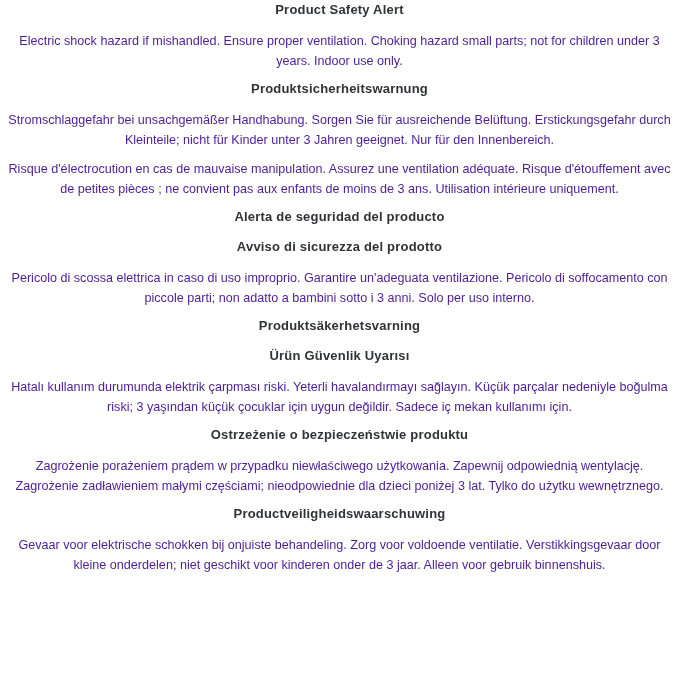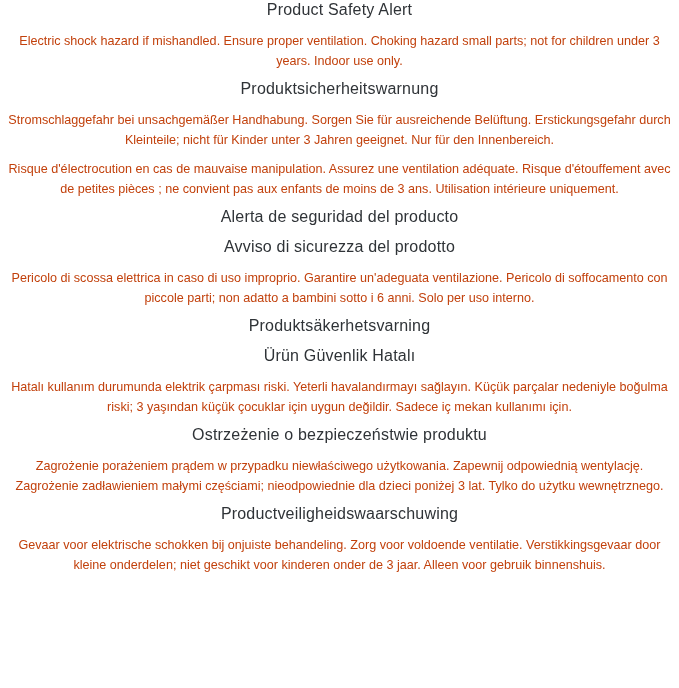--- a/index.html
+++ b/index.html
@@ -13,30 +13,30 @@
     box-sizing: border-box;
     padding: 2px 5px 0 5px;
     font-family: "Liberation Sans", sans-serif;
     text-align: center;
     overflow: hidden;
   }
   .section {
     margin: 0;
   }
   .section-heading {
-    font-size: 16px;
-    font-weight: normal;
+    font-size: 13px;
+    font-weight: bold;
     color: #2f3337;
     line-height: 16px;
     margin: 0 0 14px 0;
     letter-spacing: 0.2px;
   }
   .section-body {
     font-size: 12.6px;
-    color: #c2410c;
+    color: #4c1d95;
     line-height: 19.5px;
     margin: 0 0 10px 0;
   }
 </style>
 </head>
 <body>
 
 <div class="page">
 
   <div class="section">
@@ -52,29 +52,29 @@
   <div class="section">
     <p class="section-body">Risque d'électrocution en cas de mauvaise manipulation. Assurez une ventilation adéquate. Risque d'étouffement avec de petites pièces ; ne convient pas aux enfants de moins de 3 ans. Utilisation intérieure uniquement.</p>
   </div>
 
   <div class="section">
     <h3 class="section-heading">Alerta de seguridad del producto</h3>
   </div>
 
   <div class="section">
     <h3 class="section-heading">Avviso di sicurezza del prodotto</h3>
-    <p class="section-body">Pericolo di scossa elettrica in caso di uso improprio. Garantire un'adeguata ventilazione. Pericolo di soffocamento con piccole parti; non adatto a bambini sotto i 6 anni. Solo per uso interno.</p>
+    <p class="section-body">Pericolo di scossa elettrica in caso di uso improprio. Garantire un'adeguata ventilazione. Pericolo di soffocamento con piccole parti; non adatto a bambini sotto i 3 anni. Solo per uso interno.</p>
   </div>
 
   <div class="section">
     <h3 class="section-heading">Produktsäkerhetsvarning</h3>
   </div>
 
   <div class="section">
-    <h3 class="section-heading">Ürün Güvenlik Hatalı</h3>
+    <h3 class="section-heading">Ürün Güvenlik Uyarısı</h3>
     <p class="section-body">Hatalı kullanım durumunda elektrik çarpması riski. Yeterli havalandırmayı sağlayın. Küçük parçalar nedeniyle boğulma riski; 3 yaşından küçük çocuklar için uygun değildir. Sadece iç mekan kullanımı için.</p>
   </div>
 
   <div class="section">
     <h3 class="section-heading">Ostrzeżenie o bezpieczeństwie produktu</h3>
     <p class="section-body">Zagrożenie porażeniem prądem w przypadku niewłaściwego użytkowania. Zapewnij odpowiednią wentylację. Zagrożenie zadławieniem małymi częściami; nieodpowiednie dla dzieci poniżej 3 lat. Tylko do użytku wewnętrznego.</p>
   </div>
 
   <div class="section">
     <h3 class="section-heading">Productveiligheidswaarschuwing</h3>

